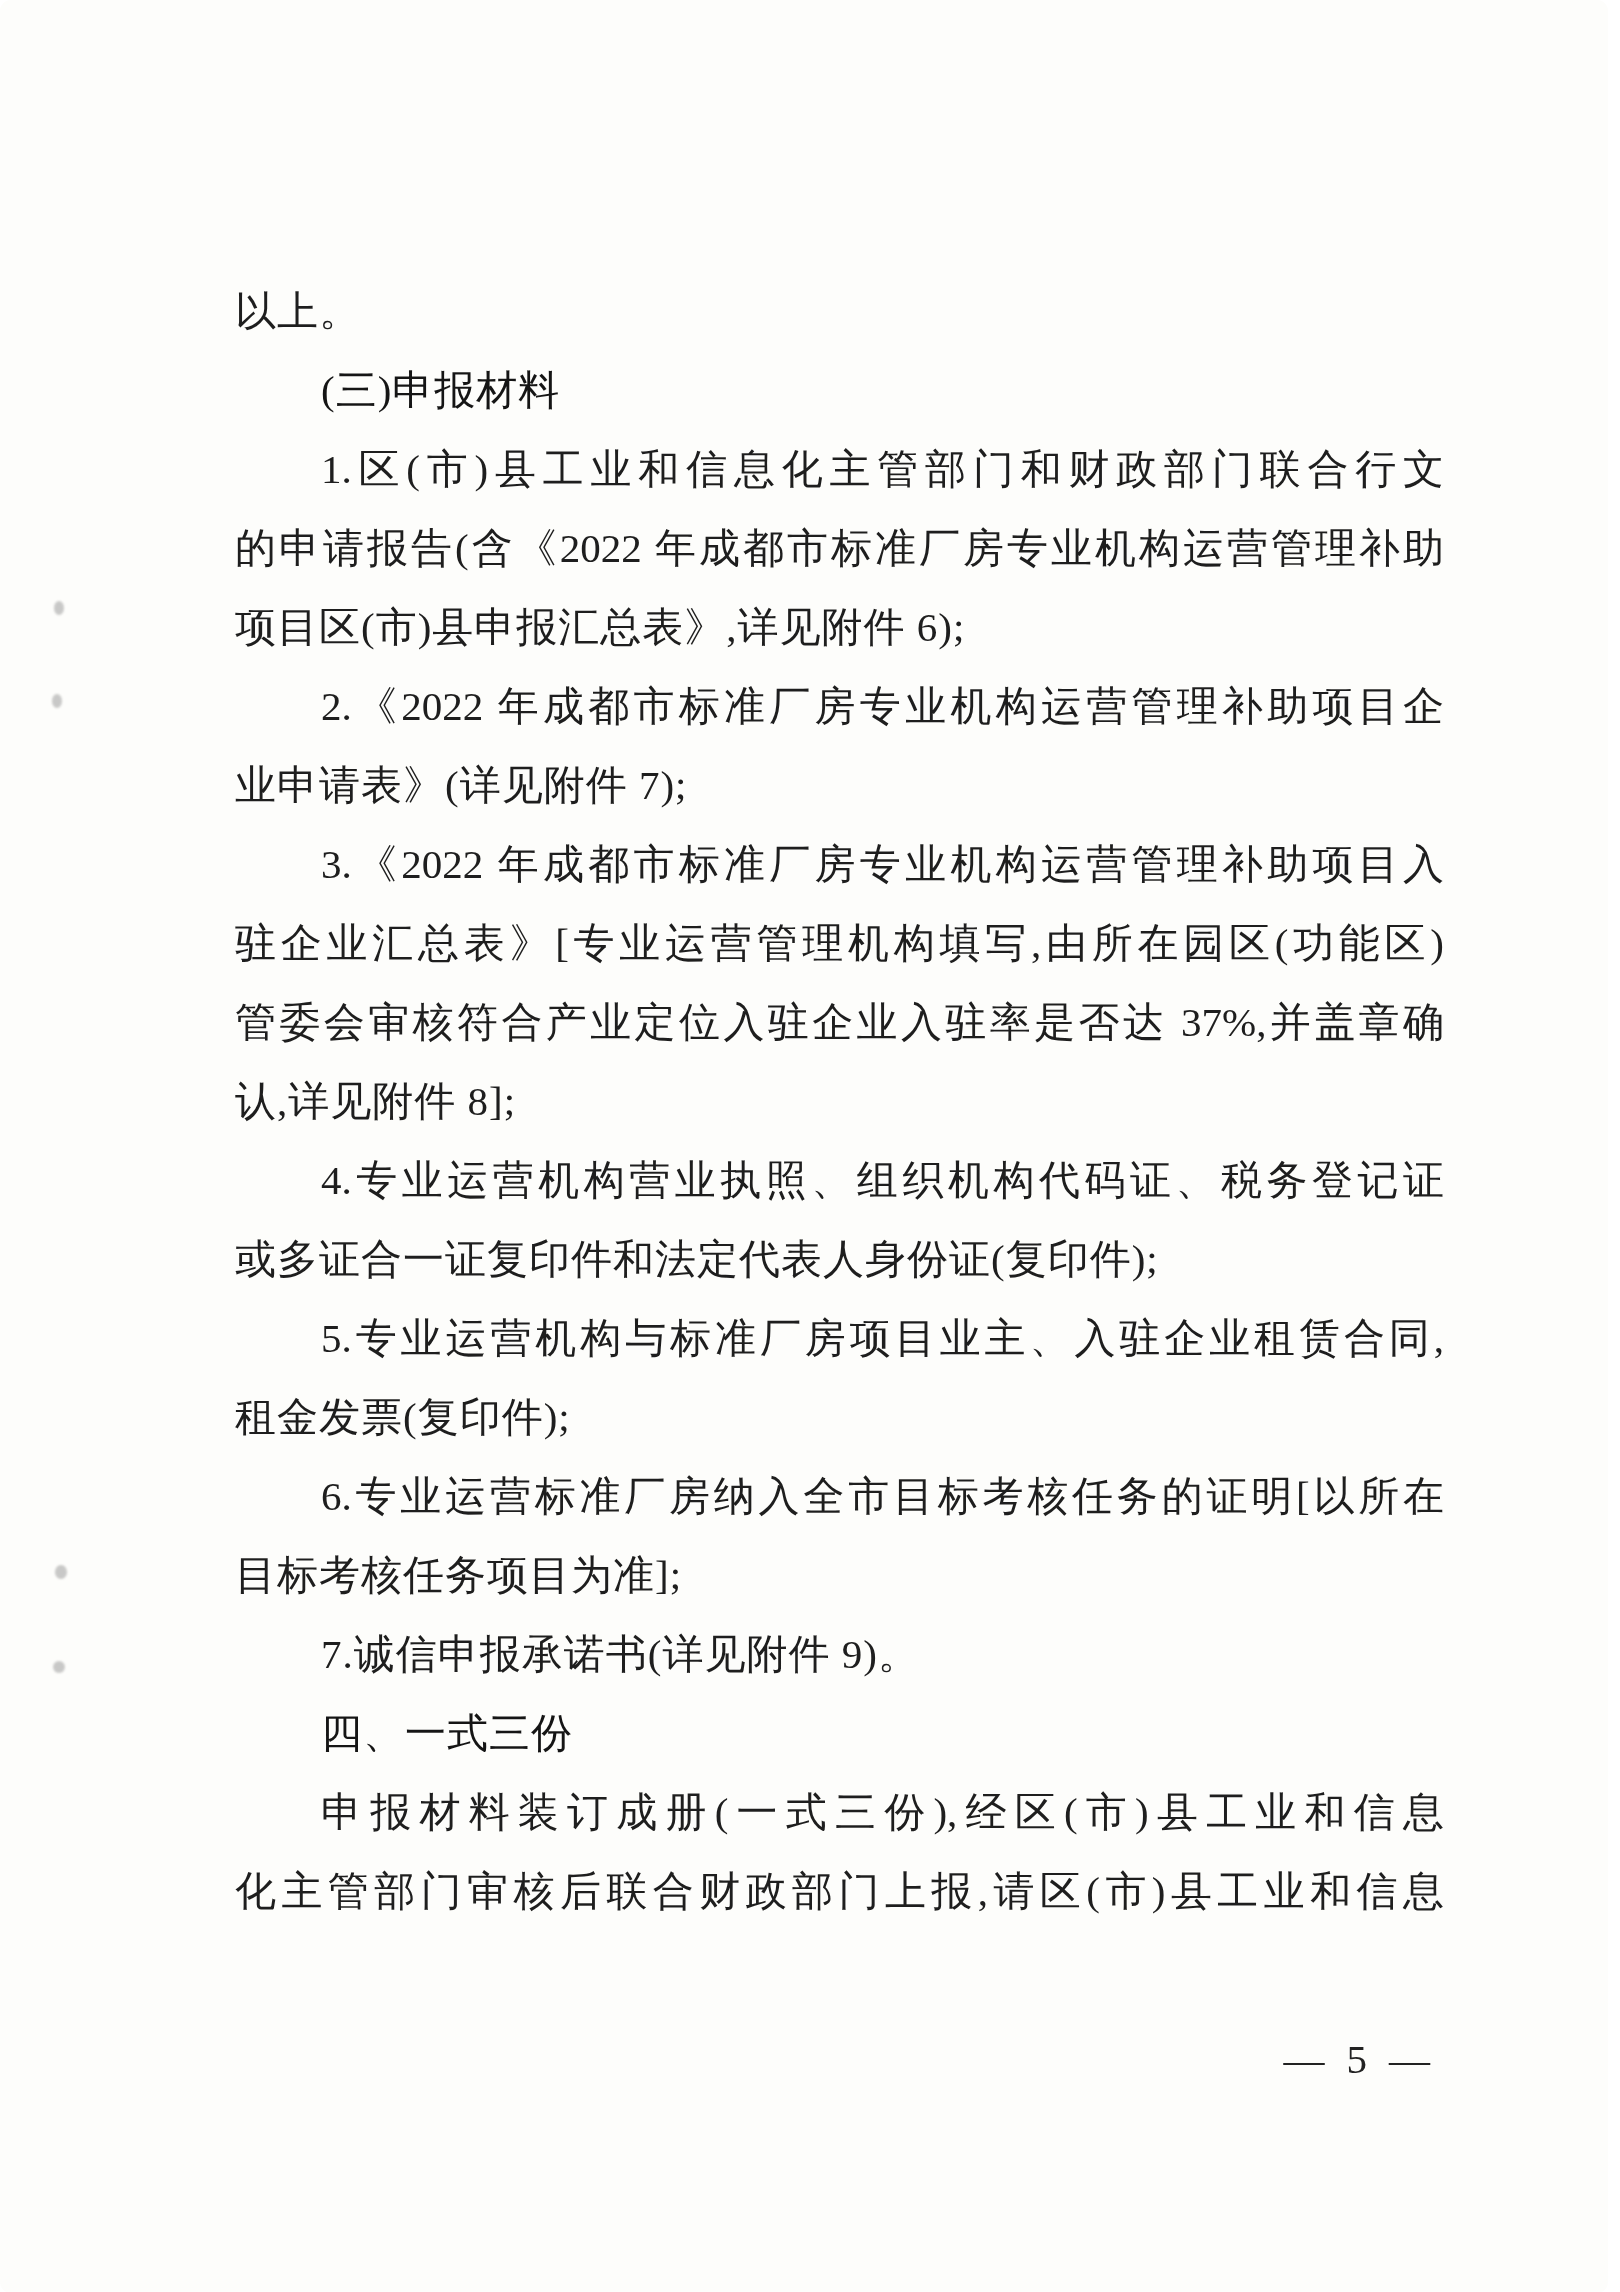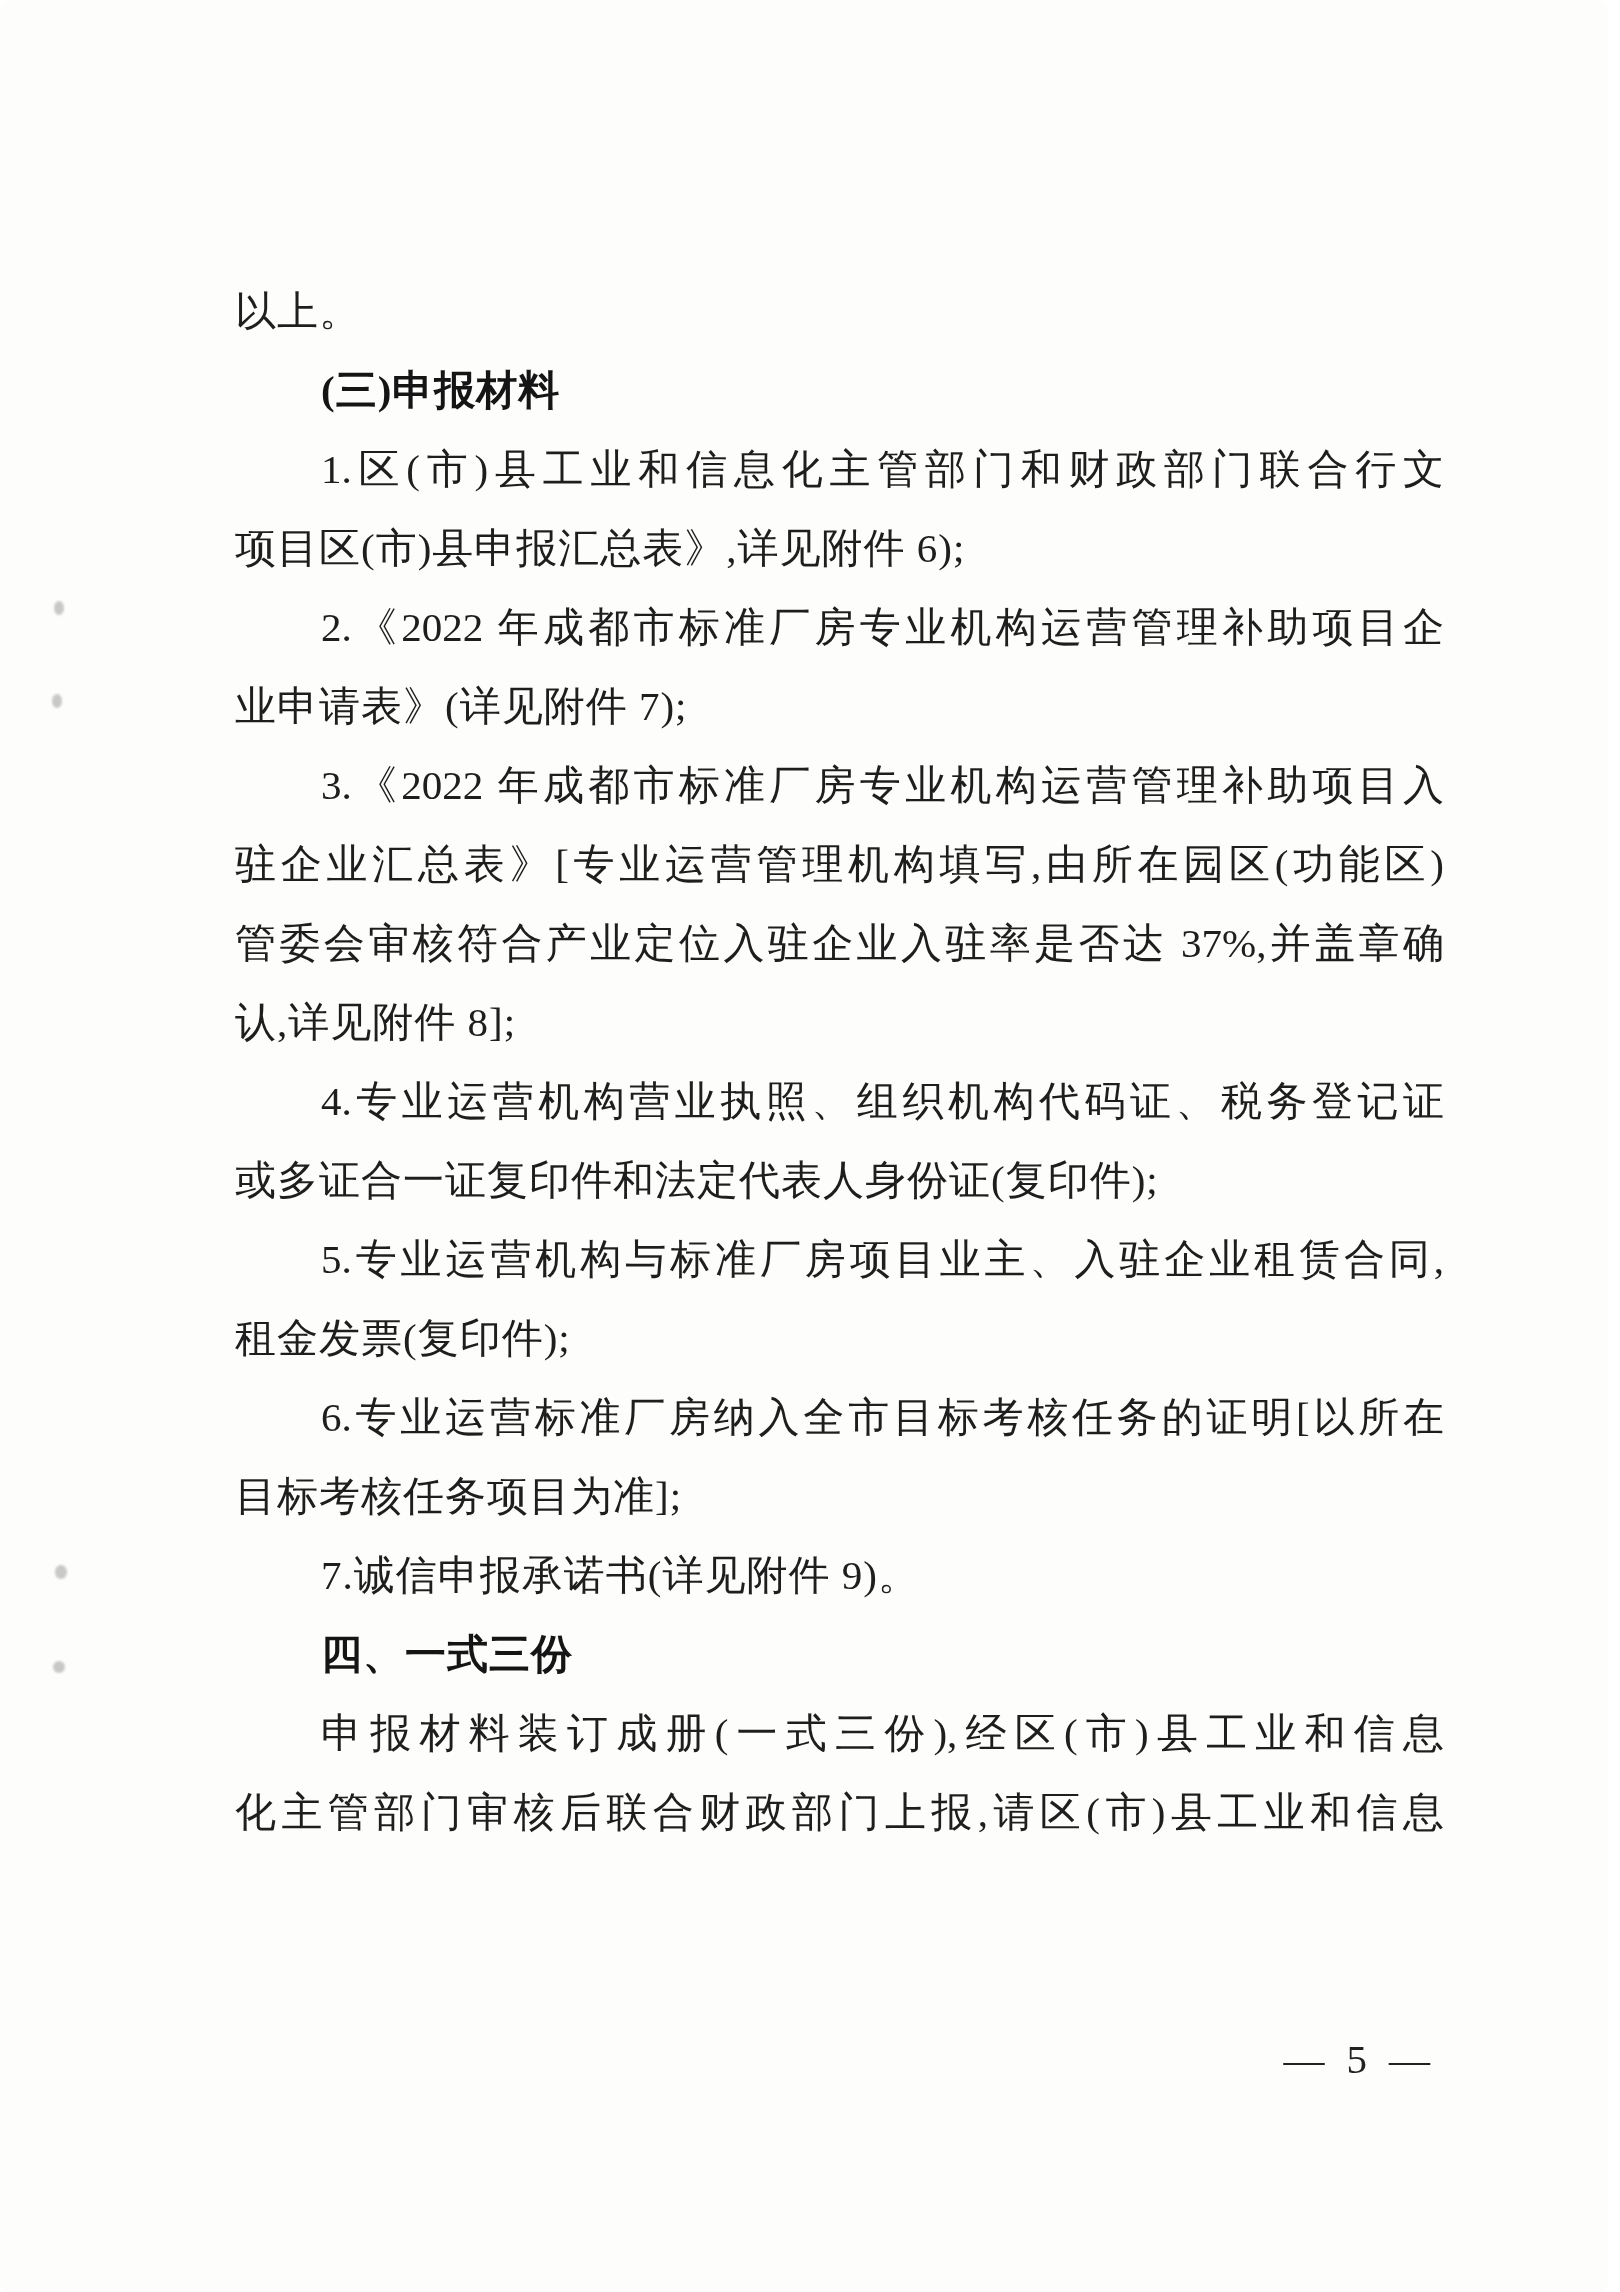--- a/index.html
+++ b/index.html
@@ -35,21 +35,21 @@
     white-space: normal;
     text-align: justify;
     text-align-last: justify;
     text-justify: inter-character;
     letter-spacing: 0;
   }
   .line.indent {
     text-indent: 86px;
   }
   .line.bold {
-    font-weight: bold;
+    font-weight: normal;
     color: #151515;
   }
   .page-number {
     position: absolute;
     top: 2025px;
     right: 172px;
     height: 69px;
     line-height: 69px;
     font-size: 41px;
     letter-spacing: 5.9px;
@@ -74,20 +74,21 @@
 
   <div class="speck s1"></div>
   <div class="speck s2"></div>
   <div class="speck s3"></div>
   <div class="speck s4"></div>
 
   <div class="text-block">
     <div class="line">以上。</div>
     <div class="line indent bold">(三)申报材料</div>
     <div class="line indent fill">1.区(市)县工业和信息化主管部门和财政部门联合行文</div>
+    <div class="line fill">的申请报告(含《2022 年成都市标准厂房专业机构运营管理补助</div>
     <div class="line">项目区(市)县申报汇总表》,详见附件 6);</div>
     <div class="line indent fill">2.《2022 年成都市标准厂房专业机构运营管理补助项目企</div>
     <div class="line">业申请表》(详见附件 7);</div>
     <div class="line indent fill">3.《2022 年成都市标准厂房专业机构运营管理补助项目入</div>
     <div class="line fill">驻企业汇总表》[专业运营管理机构填写,由所在园区(功能区)</div>
     <div class="line fill">管委会审核符合产业定位入驻企业入驻率是否达 37%,并盖章确</div>
     <div class="line">认,详见附件 8];</div>
     <div class="line indent fill">4.专业运营机构营业执照、组织机构代码证、税务登记证</div>
     <div class="line">或多证合一证复印件和法定代表人身份证(复印件);</div>
     <div class="line indent fill">5.专业运营机构与标准厂房项目业主、入驻企业租赁合同,</div>

